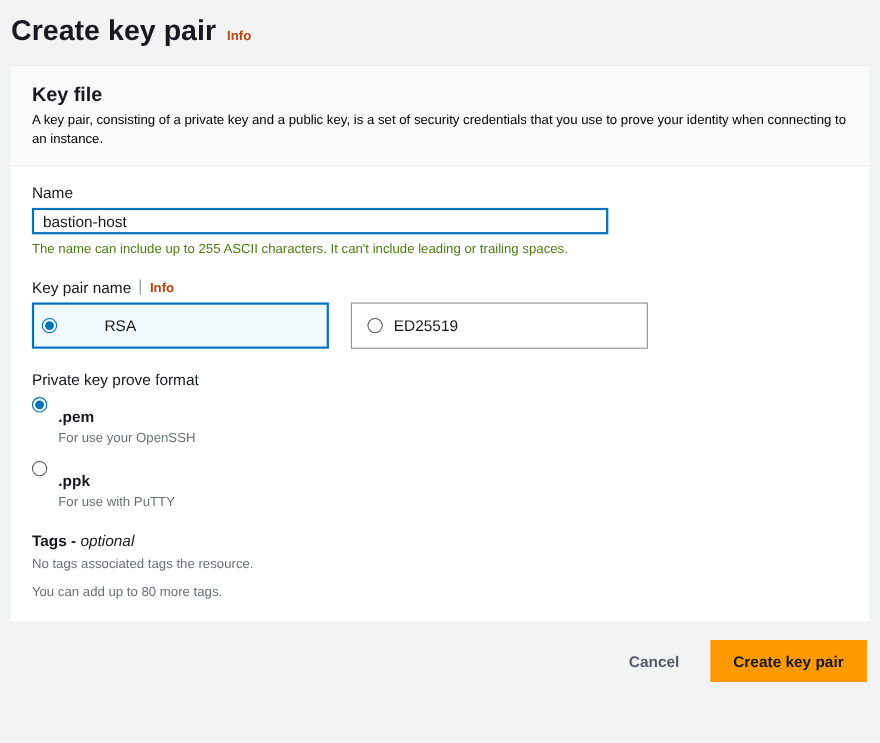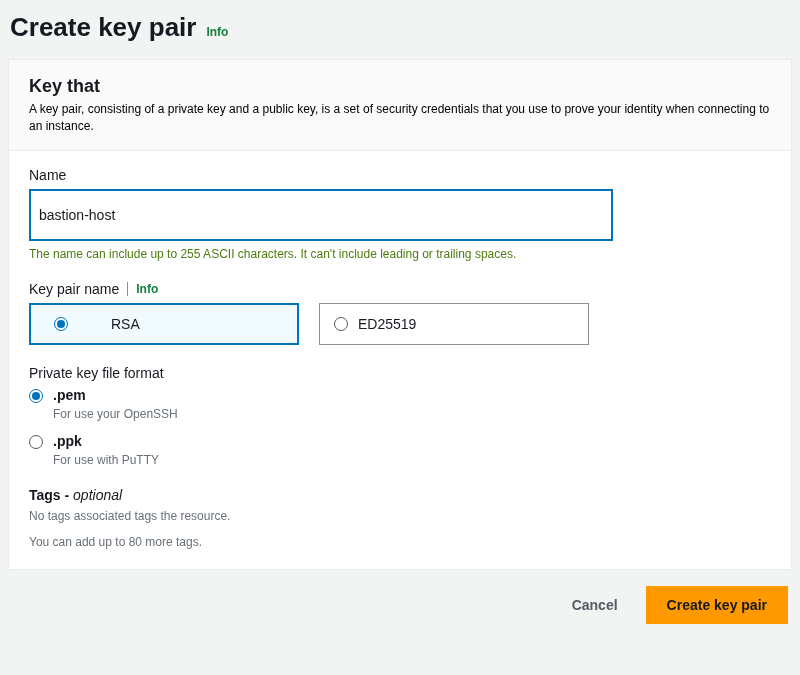--- a/index.html
+++ b/index.html
@@ -19,21 +19,21 @@
     margin: 0 2px 16px 2px;
   }
   .page-title {
     font-size: 26px;
     font-weight: 700;
     color: #16191f;
   }
   .info-link {
     font-size: 12px;
     font-weight: 700;
-    color: #15803d;
+    color: #c2410c;
     cursor: pointer;
   }
   .panel {
     background: #ffffff;
     border: 1px solid #eaeded;
   }
   .panel-head {
     padding: 16px 20px 14px 20px;
     border-bottom: 1px solid #eaeded;
     background:#fafafa;
@@ -60,23 +60,23 @@
     display: flex;
     align-items: center;
   }
   .field-label .divider {
     display:inline-block;
     width:1px; height:14px;
     background:#879196;
     margin:0 8px;
   }
   .text-input {
-    width: 584px;
+    width: 524px;
     max-width: 100%;
-    padding: 16px 8px;
+    padding: 2px 8px;
     font-size: 14px;
     border: 2px solid #0073bb;
     outline: none;
     color:#16191f;
     font-family: inherit;
   }
   .hint {
     font-size: 12px;
     color: #4d7c0f;
     margin-top: 6px;
@@ -91,21 +91,21 @@
     padding: 12px 14px;
     display: flex;
     align-items: center;
     gap: 10px;
     cursor: pointer;
     background: #ffffff;
   }
   .tile.selected {
     border: 2px solid #0073bb;
     background: #f1faff;
-    padding: 11px 23px;
+    padding: 11px 7px;
     gap: 43px;
   }
   .tile-label { font-size: 14px; }
   .radio-outline {
     width: 14px; height: 14px;
     border: 1.5px solid #545b64;
     border-radius: 50%;
     display: inline-flex;
     align-items: center;
     justify-content: center;
@@ -121,21 +121,21 @@
     border-radius:50%;
   }
   .radio-item {
     display:flex;
     align-items:flex-start;
     gap:10px;
     margin-bottom:12px;
     cursor:pointer;
   }
   .radio-item:last-child{margin-bottom:0;}
-  .radio-text { line-height:1.2; }
+  .radio-text { line-height:1.2;margin-top:12px; }
   .radio-text .main { font-size:14px; font-weight:700; }
   .radio-text .sub { font-size:12px; color:#687078; margin-top:3px; font-weight:400;}
   .section-title {
     font-size:14px;
     margin-bottom:6px;
   }
   .section-title .optional { font-style: italic; font-weight:400;}
   .btn {
     border:1px solid #545b64;
     background:#ffffff;
@@ -178,21 +178,21 @@
 </head>
 <body>
 
 <div class="page-header">
   <h1 class="page-title">Create key pair</h1>
   <span class="info-link">Info</span>
 </div>
 
 <div class="panel">
   <div class="panel-head">
-    <div class="panel-title">Key that</div>
+    <div class="panel-title">Key file</div>
     <div class="panel-desc">A key pair, consisting of a private key and a public key, is a set of security credentials that you use to prove your identity when connecting to an instance.</div>
   </div>
 
   <div class="panel-body">
 
     
     <div class="form-group">
       <div class="field-label">Name</div>
       <input type="text" class="text-input" value="bastion-host" style="">
       <div class="hint">The name can include up to 255 ASCII characters. It can't include leading or trailing spaces.</div>
@@ -212,21 +212,21 @@
         </div>
         <div class="tile">
           <span class="radio-outline"></span>
           <span class="tile-label">ED25519</span>
         </div>
       </div>
     </div>
 
     
     <div class="form-group">
-      <div class="field-label">Private key file format</div>
+      <div class="field-label">Private key prove format</div>
       <div>
         <div class="radio-item">
           <span class="radio-outline checked" style="margin-top:2px;"></span>
           <div class="radio-text">
             <div class="main">.pem</div>
             <div class="sub">For use your OpenSSH</div>
           </div>
         </div>
         <div class="radio-item">
           <span class="radio-outline" style="margin-top:2px;"></span>

